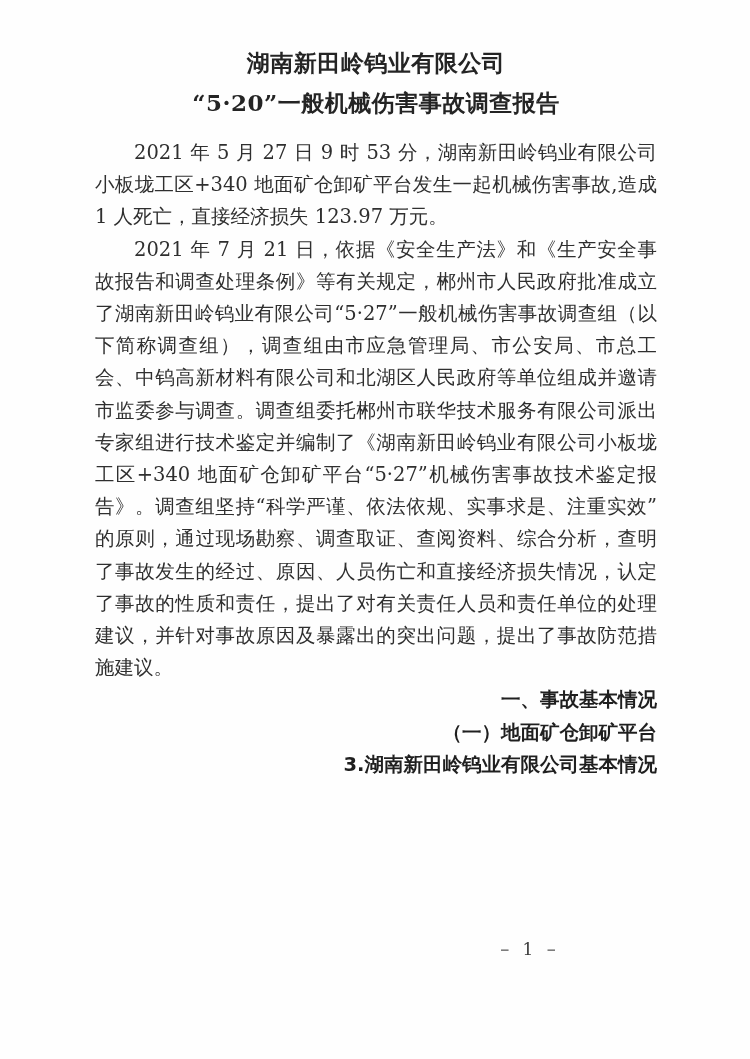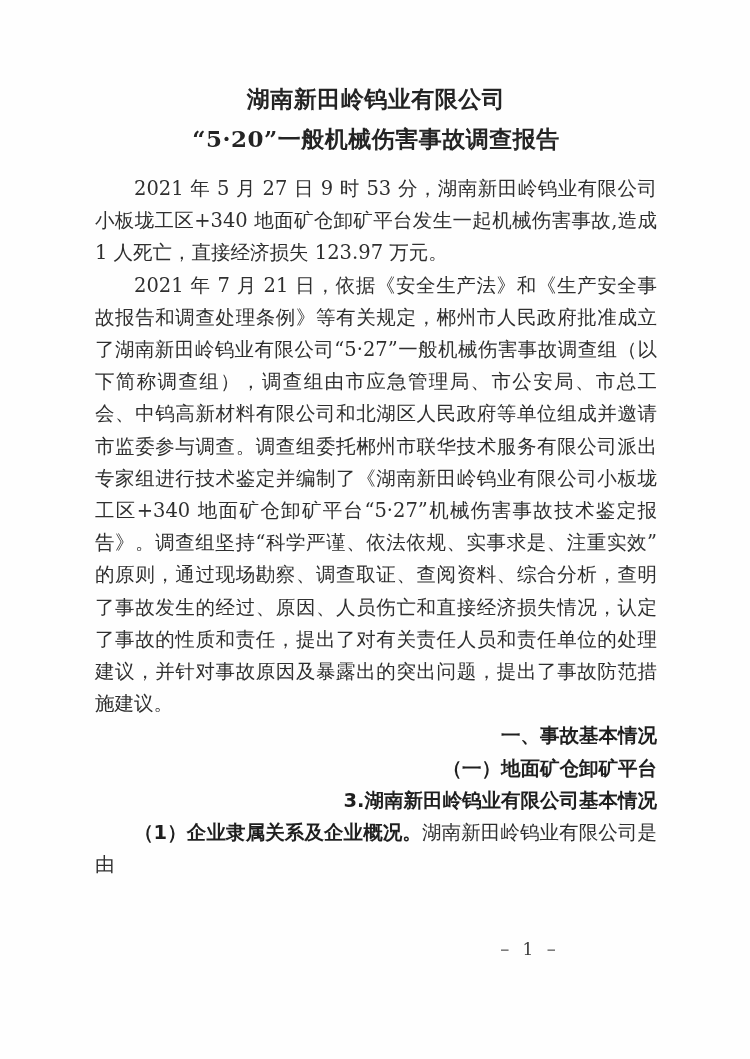--- a/index.html
+++ b/index.html
@@ -23,21 +23,21 @@
     background: #fefefe;
     box-sizing: border-box;
   }
   .doc-body {
     position: absolute;
     left: 95px;
     top: 0;
     width: 562px;
   }
   .title-block {
-    padding-top: 80px;
+    padding-top: 44px;
     text-align: center;
   }
   .title-line {
     font-size: 23px;
     font-weight: bold;
     letter-spacing: 0.5px;
     line-height: 37px;
     color: #242424;
     font-family: "DejaVu Serif", "Liberation Serif", serif;
   }
@@ -122,23 +122,20 @@
     <p class="para first">2021 年 5 月 27 日 9 时 53 分，湖南新田岭钨业有限公司小板垅工区+340 地面矿仓卸矿平台发生一起机械伤害事故,造成 1 人死亡，直接经济损失 123.97 万元。</p>
 
     <p class="para">2021 年 7 月 21 日，依据《安全生产法》和《生产安全事故报告和调查处理条例》等有关规定，郴州市人民政府批准成立了湖南新田岭钨业有限公司“5·27”一般机械伤害事故调查组（以下简称调查组），调查组由市应急管理局、市公安局、市总工会、中钨高新材料有限公司和北湖区人民政府等单位组成并邀请市监委参与调查。调查组委托郴州市联华技术服务有限公司派出专家组进行技术鉴定并编制了《湖南新田岭钨业有限公司小板垅工区+340 地面矿仓卸矿平台“5·27”机械伤害事故技术鉴定报告》。调查组坚持“科学严谨、依法依规、实事求是、注重实效”的原则，通过现场勘察、调查取证、查阅资料、综合分析，查明了事故发生的经过、原因、人员伤亡和直接经济损失情况，认定了事故的性质和责任，提出了对有关责任人员和责任单位的处理建议，并针对事故原因及暴露出的突出问题，提出了事故防范措施建议。</p>
 
     <p class="heading h-num">一、事故基本情况</p>
 
     <p class="heading h-paren">（一）地面矿仓卸矿平台</p>
 
     <p class="heading h-arabic">3.湖南新田岭钨业有限公司基本情况</p>
 
-    <p class="mixed-line">
-      <span class="strong">（1）企业隶属关系及企业概况。</span><span>湖南新田岭钨业有限公司是由</span>
-    </p>
 
   </div>
 
   <div class="page-number">
     <span class="pn-inner">－ 1 －</span>
   </div>
 
 </div>
 
 </body></html>

